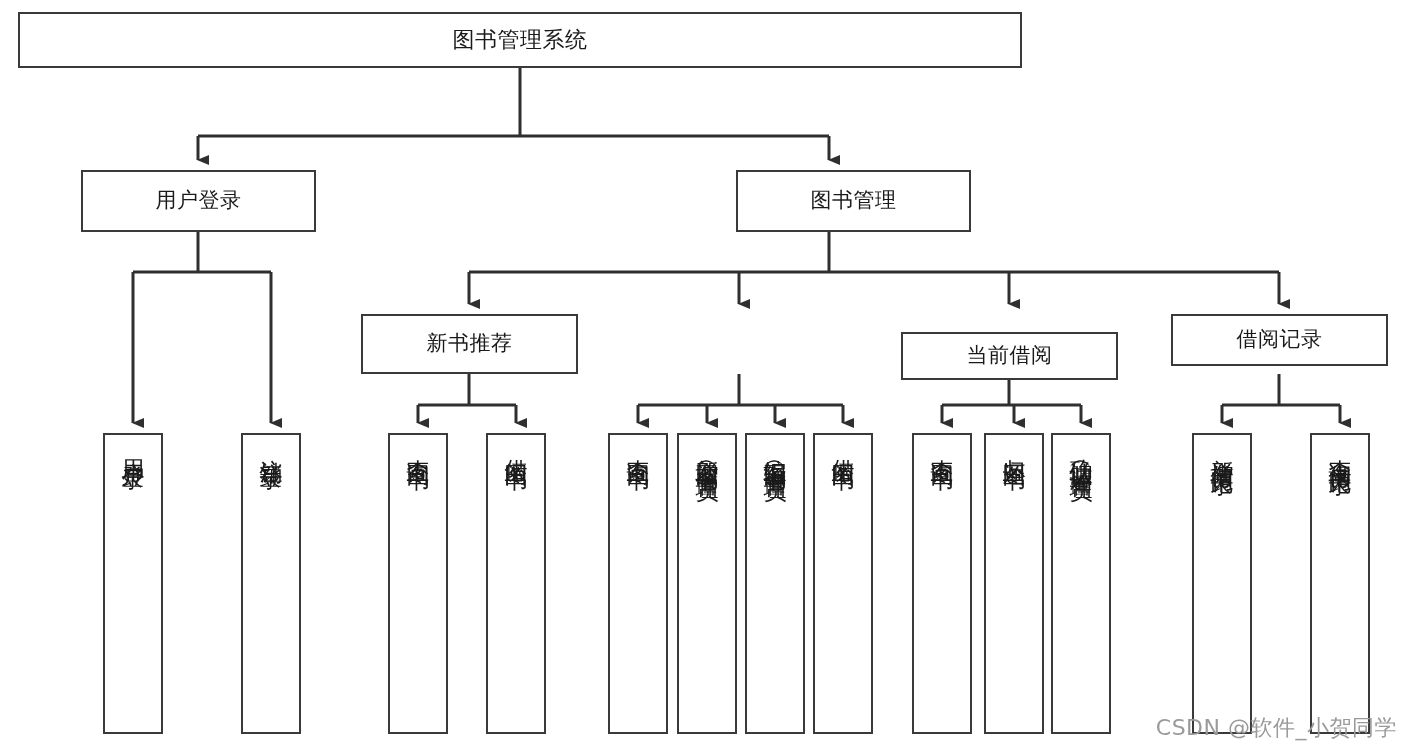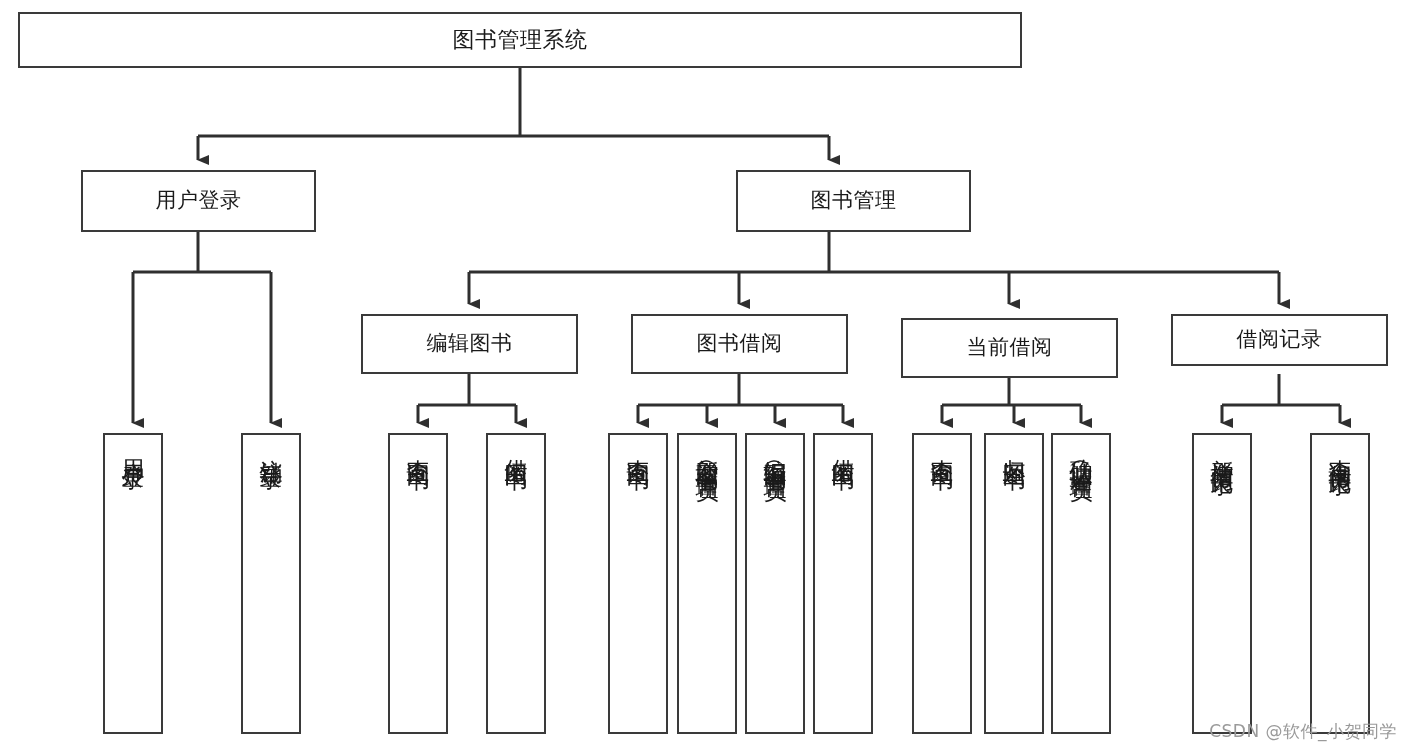--- a/index.html
+++ b/index.html
@@ -59,21 +59,21 @@
     text-orientation: upright;
     font-size: 23px;
     line-height: 1.0;
     letter-spacing: 3px;
     white-space: nowrap;
   }
   #watermark {
     position: absolute;
     right: 8px;
     bottom: 4px;
-    font-size: 17px;
+    font-size: 22px;
     color: #9a9a9a;
     letter-spacing: 0.5px;
     white-space: nowrap;
   }
 </style>
 </head>
 <body>
 
 <div id="canvas">
 
@@ -132,26 +132,23 @@
   </div>
 
   <div class="node h" style="left:81px; top:170px; width:235px; height:62px;">
     <span class="node-label">用户登录</span>
   </div>
   <div class="node h" style="left:736px; top:170px; width:235px; height:62px;">
     <span class="node-label">图书管理</span>
   </div>
 
   <div class="node h" style="left:361px; top:314px; width:217px; height:60px;">
-    <span class="node-label">编辑图书</span>
+    <span class="node-label">新书推荐</span>
   </div>
-  <div class="node h" style="left:631px; top:314px; width:217px; height:60px;">
-    <span class="node-label">图书借阅</span>
-  </div>
-  <div class="node h" style="left:901px; top:318px; width:217px; height:60px;">
+  <div class="node h" style="left:901px; top:332px; width:217px; height:48px;">
     <span class="node-label">当前借阅</span>
   </div>
   <div class="node h" style="left:1171px; top:314px; width:217px; height:52px;">
     <span class="node-label">借阅记录</span>
   </div>
 
   <div class="node v" style="left:103px; top:433px; width:60px; height:301px;">
     <span class="node-label">用户登录</span>
   </div>
   <div class="node v" style="left:241px; top:433px; width:60px; height:301px;">

